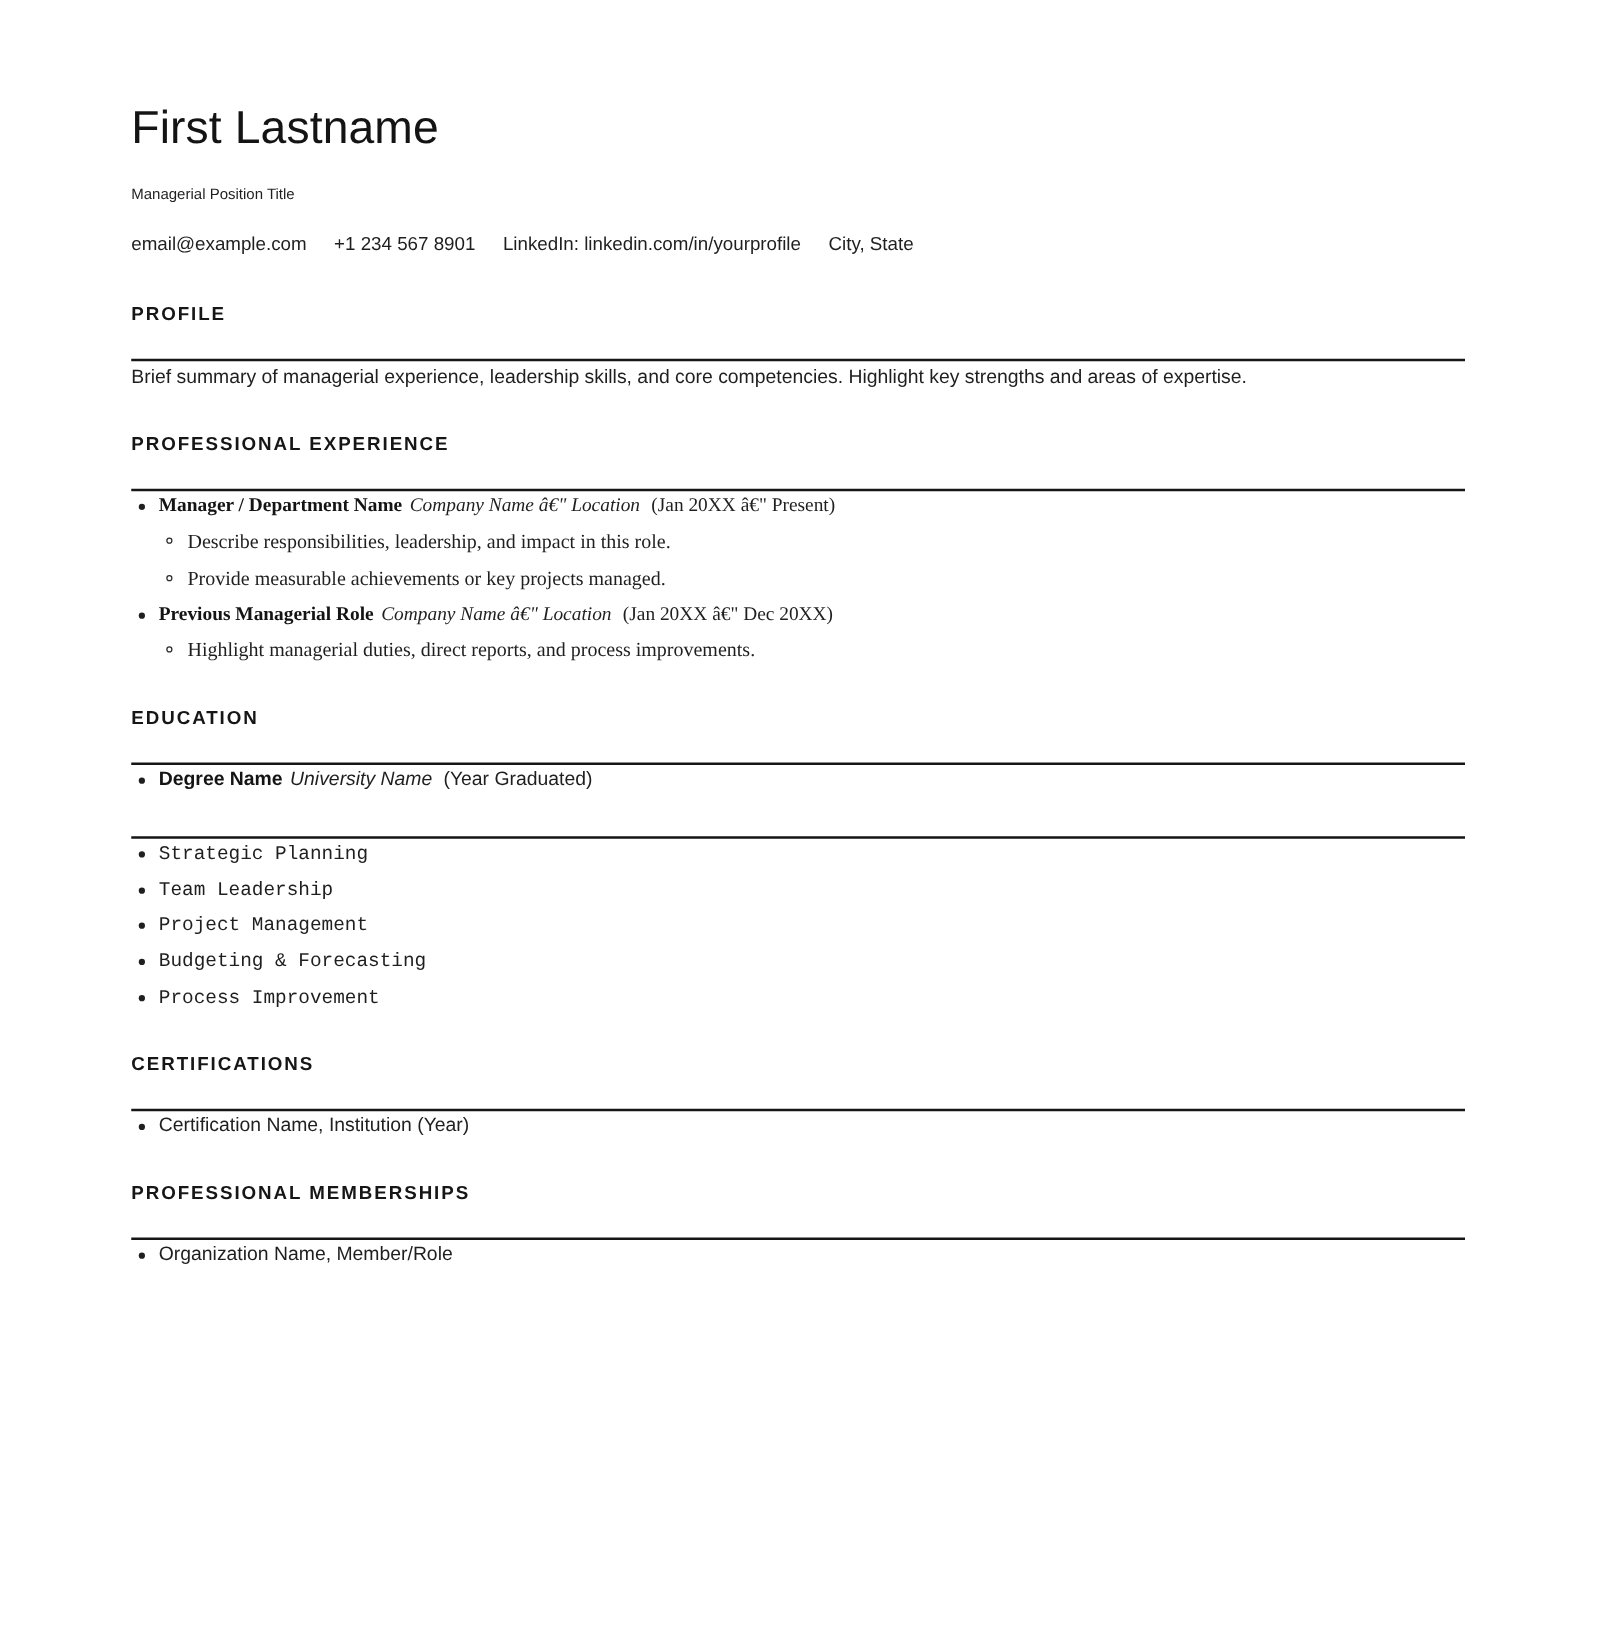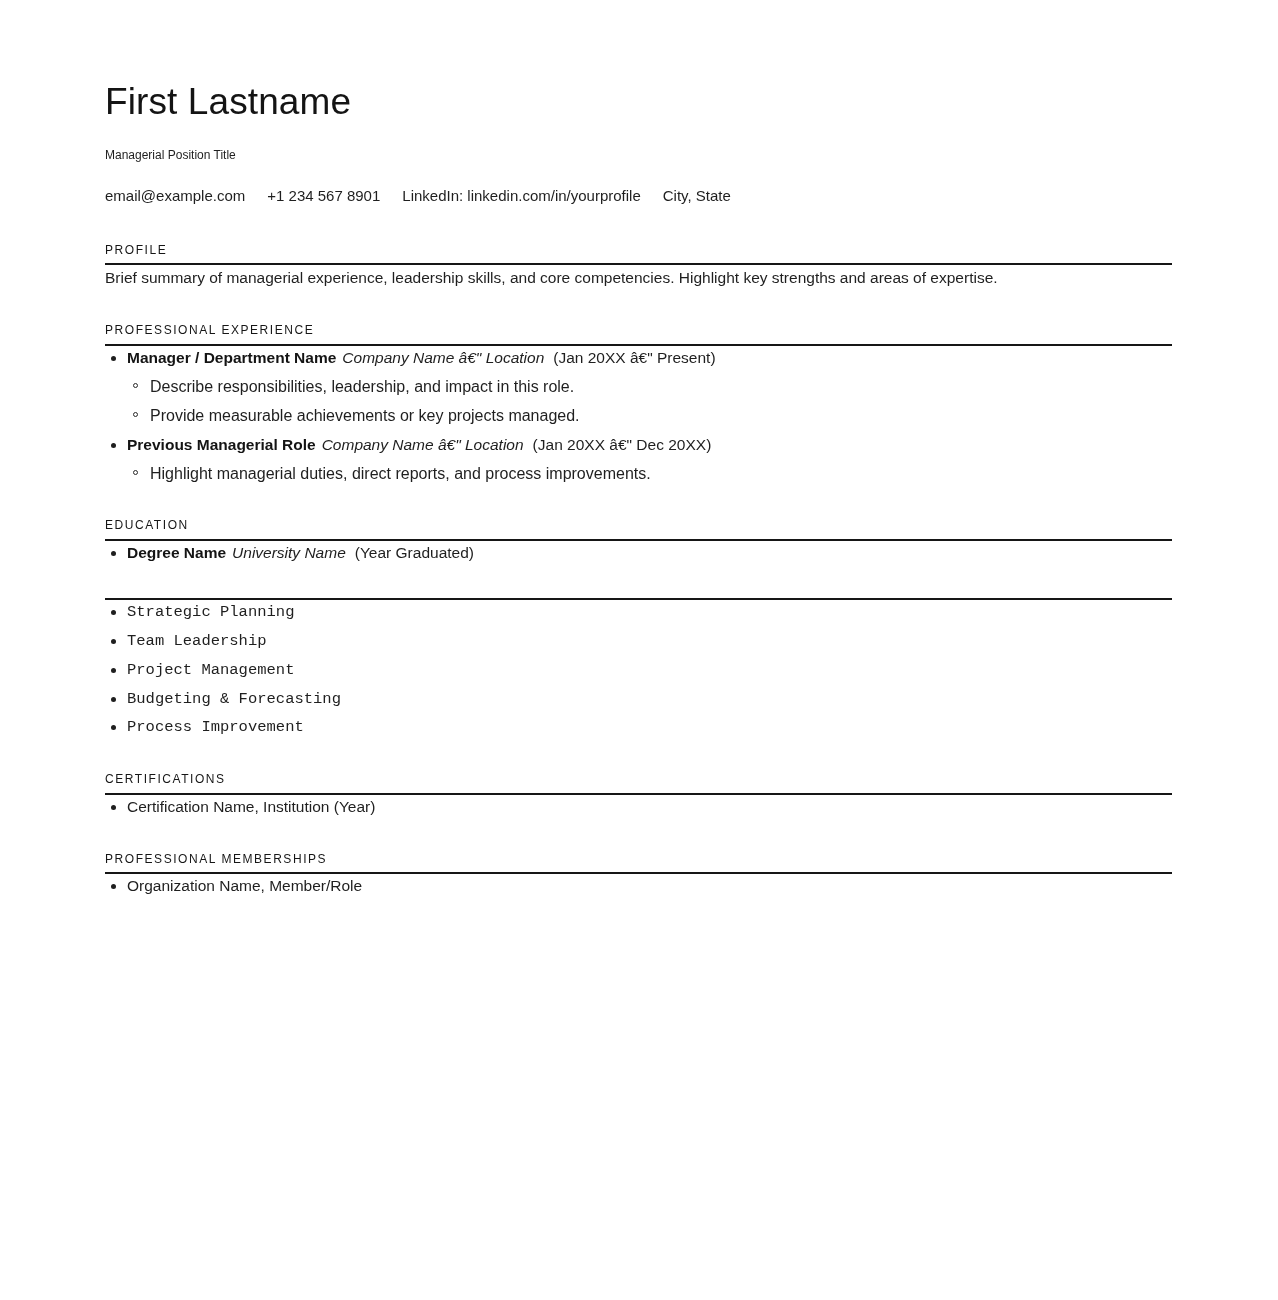--- a/index.html
+++ b/index.html
@@ -56,26 +56,26 @@
   }
 
   
   .section {
     margin-top: 34px;
   }
   .section.first-section {
     margin-top: 37px;
   }
   .section-heading {
-    font-size: 12px;
-    font-weight: 400;
+    font-size: 15px;
+    font-weight: 700;
     letter-spacing: 1.55px;
     color: #161616;
     margin: 0;
-    padding-bottom: 6px;
+    padding-bottom: 26px;
     line-height: 1.2;
   }
   .section-rule {
     border: 0;
     border-top: 2px solid #161616;
     margin: 0;
     width: 1067px;
     height: 0;
   }
 
@@ -154,21 +154,21 @@
   .entry-org {
     font-style: italic;
     color: #1f1f1f;
   }
   .entry-dates {
     color: #1f1f1f;
   }
   .gap-sm { display: inline-block; width: 6px; }
   .gap-md { display: inline-block; width: 9px; }
 
-  .experience-list > li { margin-bottom: 10px; }
+  .experience-list > li { margin-bottom: 10px; font-family: Liberation Serif, serif; }
   .experience-list > li:last-child { margin-bottom: 0; }
 
   .competency-list > li { margin-bottom: 10px; font-family: Liberation Mono, monospace; }
   .competency-list > li:last-child { margin-bottom: 0; }
 </style>
 </head>
 <body>
 
 <div class="page">
 

